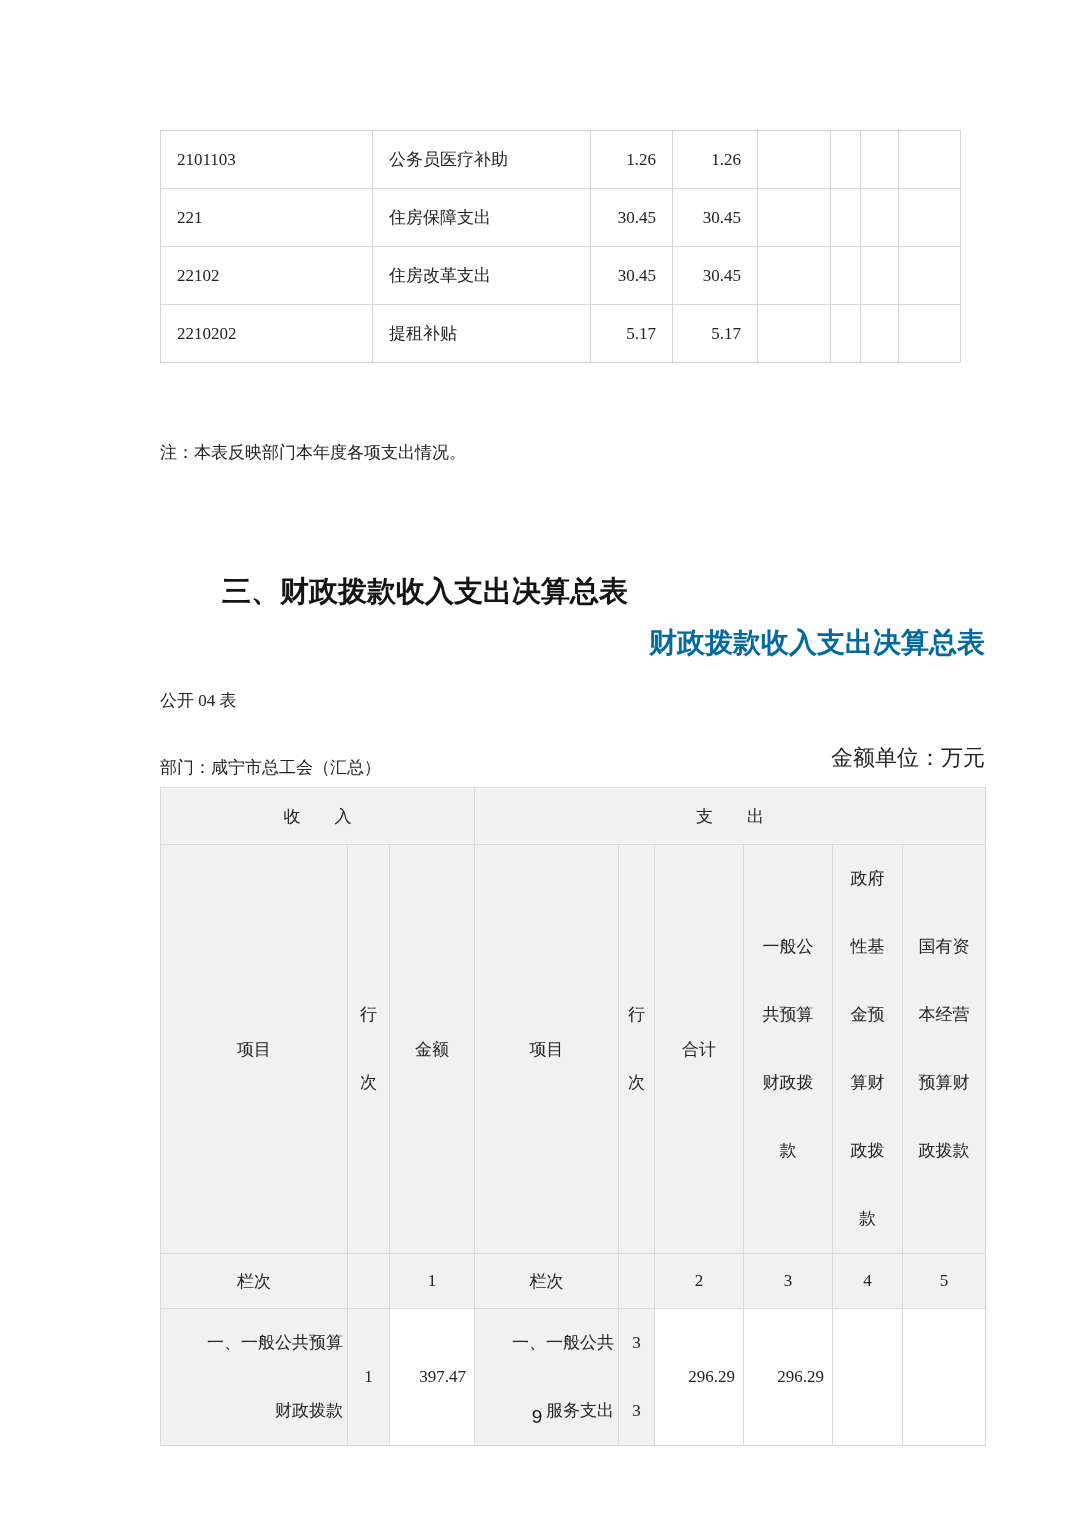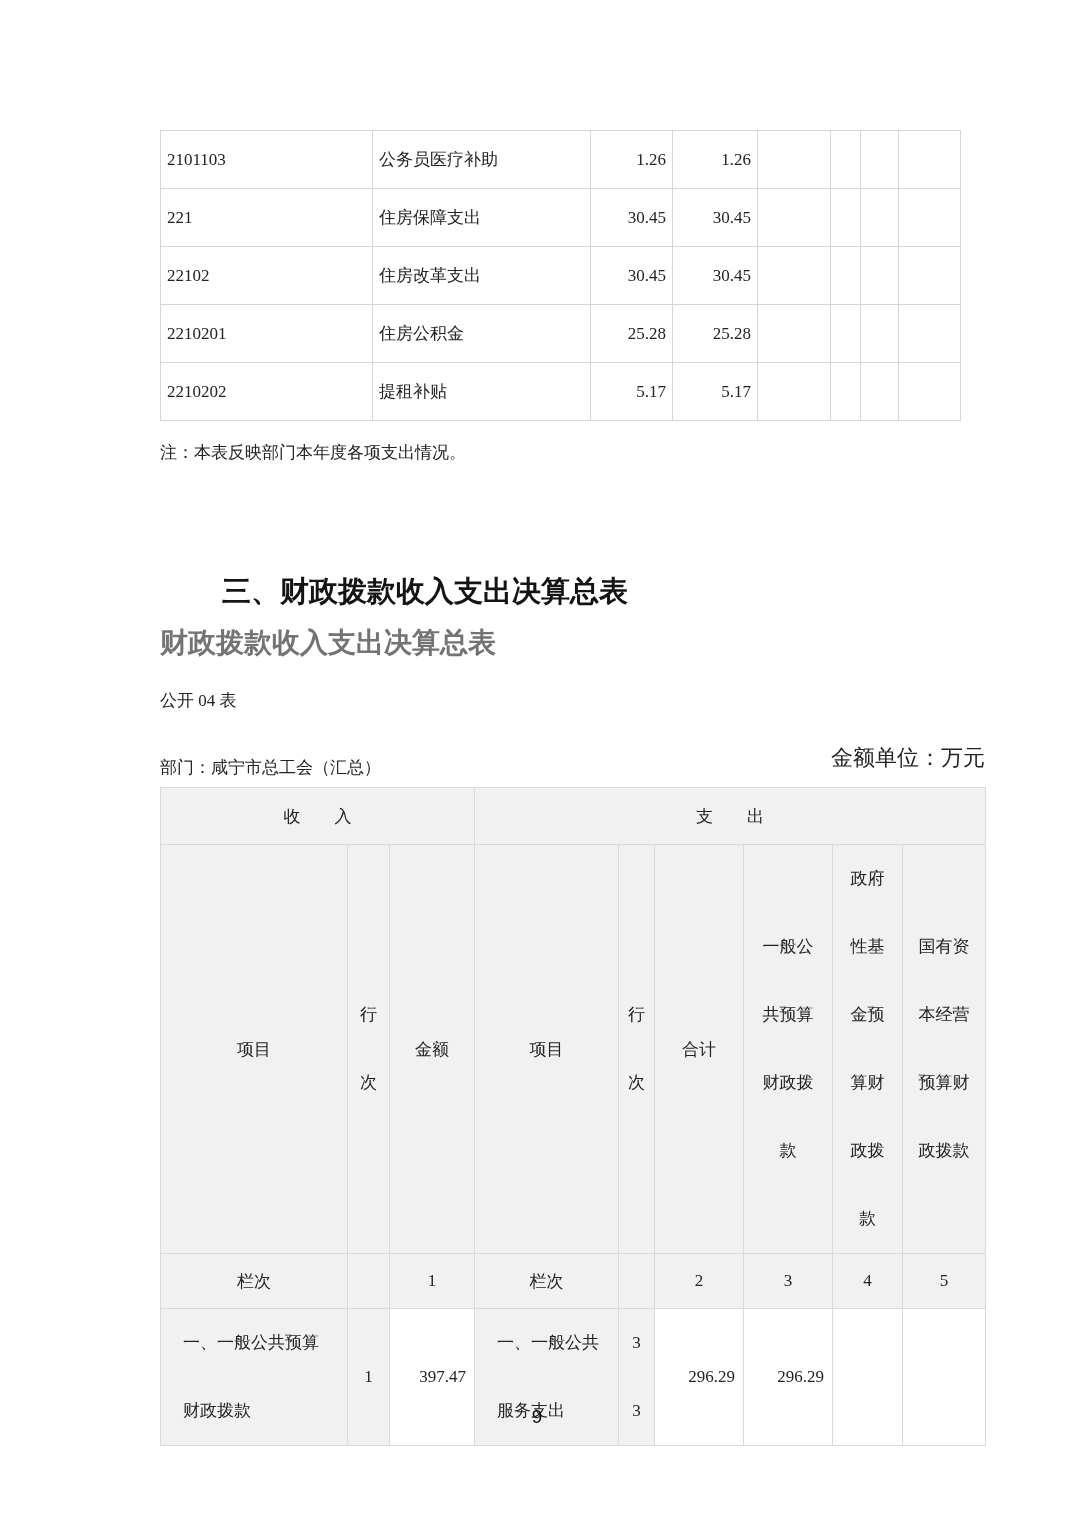--- a/index.html
+++ b/index.html
@@ -14,57 +14,57 @@
   }
   table{border-collapse:collapse;table-layout:fixed;position:absolute;}
   td{overflow:hidden;}
 
   
   .t1{left:160px;top:130px;width:800px;}
   .t1 td{
     border:1px solid #d6d6d6;
     font-size:17px;
     vertical-align:middle;
-    padding:0 6px;
+    padding:0 16px;
     white-space:nowrap;
   }
   .t1 tr{height:58px;}
   .t1 .num{text-align:right;}
 
   
   .note{position:absolute;left:160px;top:441px;font-size:17px;text-align:center;}
 
   
   .heading{
     position:absolute;left:222px;top:577px;
     font-family:Liberation Sans, sans-serif;
     font-weight:bold;font-size:29px;line-height:1;color:#141414;
   }
   .subtitle{
     position:absolute;left:160px;top:629px;width:825px;
-    text-align:left;
+    text-align:right;
     font-family:"Liberation Sans","DejaVu Sans",sans-serif;
-    font-weight:bold;font-size:28px;line-height:1;color:#737373;
+    font-weight:bold;font-size:28px;line-height:1;color:#0369a1;
   }
   .meta-code{position:absolute;left:160px;top:689px;width:825px;text-align:left;font-size:17px;}
   .meta-unit{position:absolute;left:160px;top:743px;width:825px;text-align:right;font-size:22px;}
   .meta-dept{position:absolute;left:160px;top:756px;font-size:17px;}
 
   
   .t2{left:160px;top:787px;width:825px;border-radius:15px;}
   .t2 td{
     border:1px solid #dadada;
     font-size:17px;
     text-align:center;
     vertical-align:middle;
     padding:0 4px;
   }
   .t2 .gray{background:#f1f1f1;}
   .t2 .pre{white-space:pre-line;line-height:68px;}
-  .t2 .left{text-align:left;padding-left:22px;}
+  .t2 .left{text-align:right;padding-left:2px;}
   .t2 .right{text-align:right;padding-right:8px;}
   .t2 tr.r1{height:57px;}
   .t2 tr.r2{height:335px;}
   .t2 tr.r3{height:55px;}
   .t2 tr.r4{height:118px;}
 
   
   .pagenum{
     position:absolute;left:0;top:1406px;width:100%;
     text-align:center;
@@ -107,30 +107,20 @@
         <td></td>
           <td></td>
           <td></td>
           <td></td>
       </tr>
       <tr>
         <td>22102</td>
         <td>住房改革支出</td>
         <td class="num">30.45</td>
         <td class="num">30.45</td>
-        <td></td>
-          <td></td>
-          <td></td>
-          <td></td>
-      </tr>
-      <tr>
-        <td>2210201</td>
-        <td>住房公积金</td>
-        <td class="num">25.28</td>
-        <td class="num">25.28</td>
         <td></td>
           <td></td>
           <td></td>
           <td></td>
       </tr>
       <tr>
         <td>2210202</td>
         <td>提租补贴</td>
         <td class="num">5.17</td>
         <td class="num">5.17</td>

